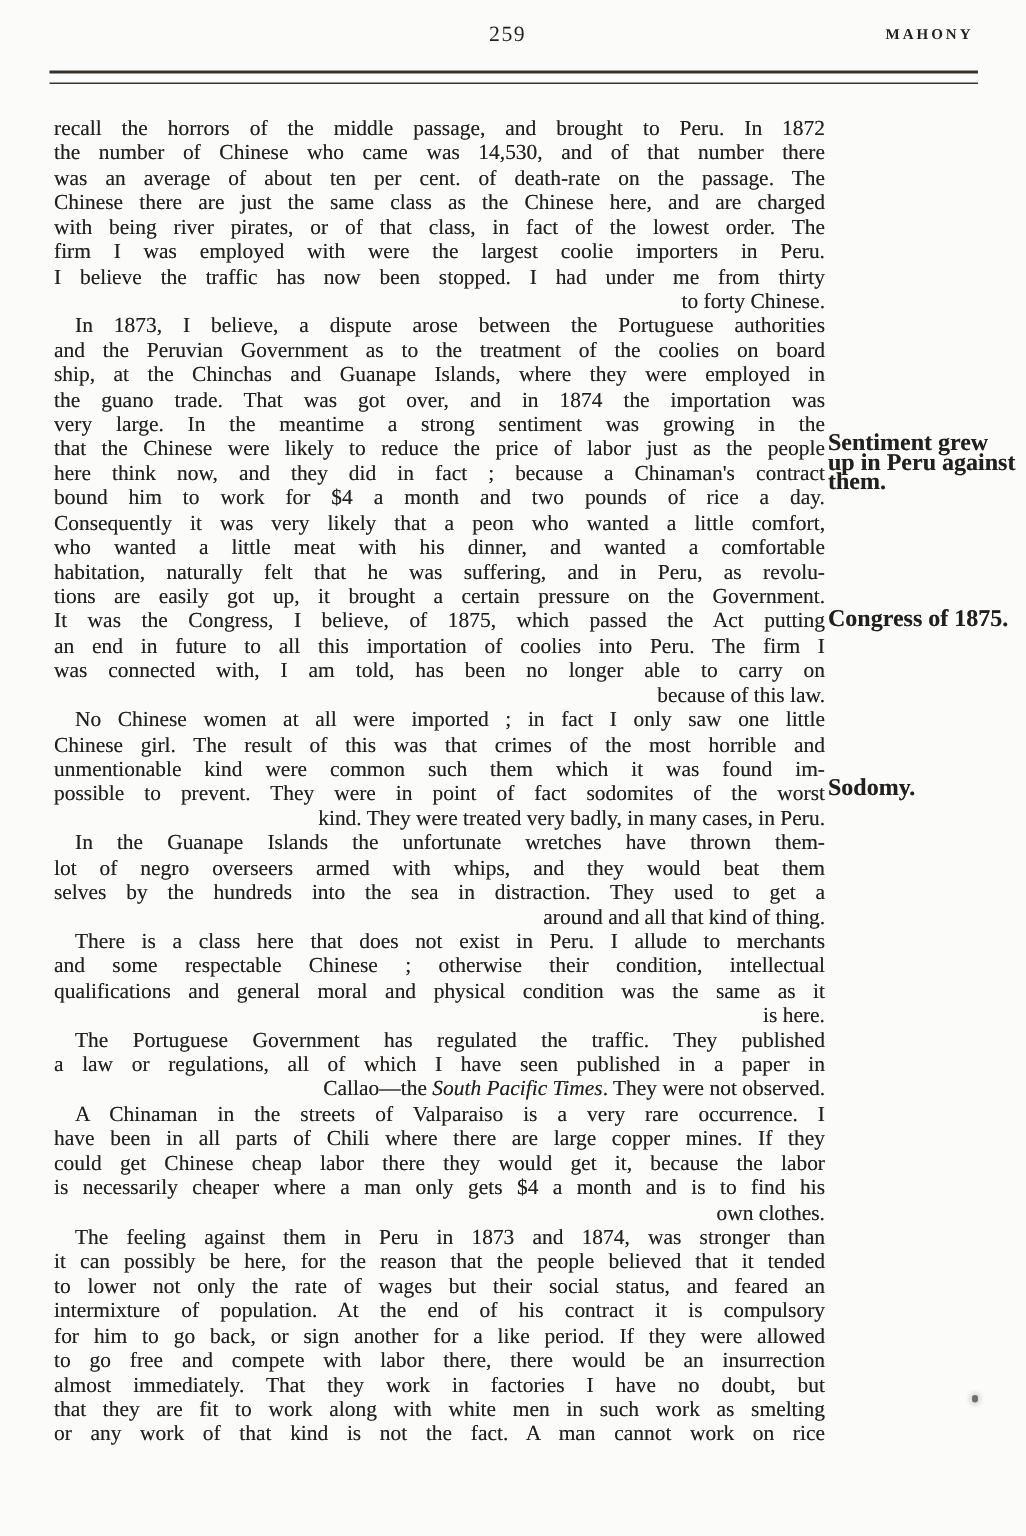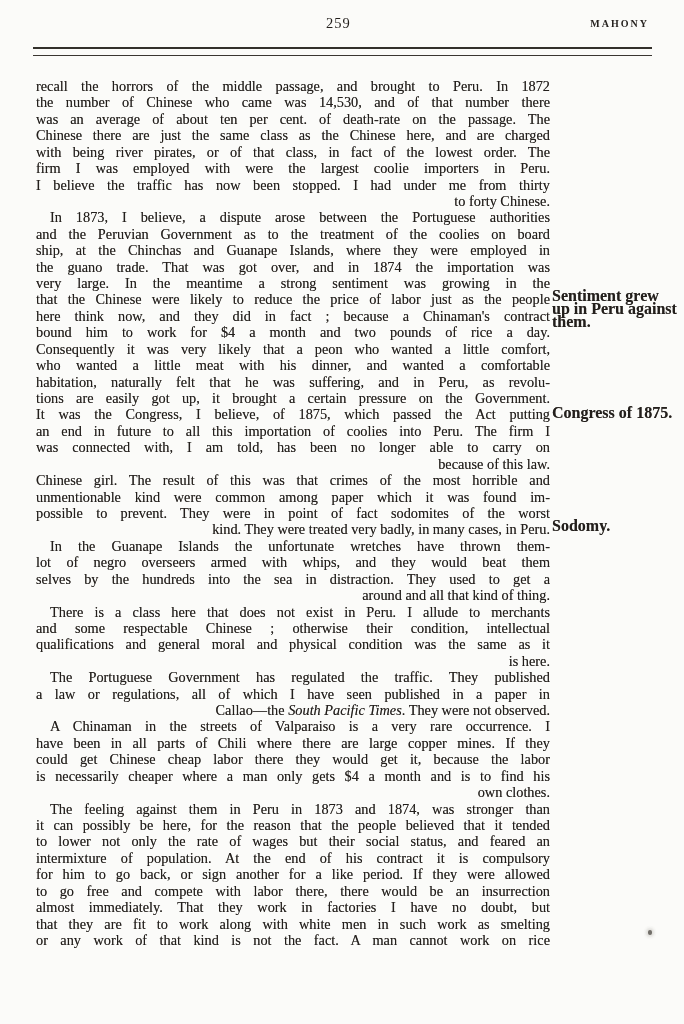--- a/index.html
+++ b/index.html
@@ -86,22 +86,23 @@
       <div class="line just">here think now, and they did in fact ; because a Chinaman's contract</div>
       <div class="line just">bound him to work for $4 a month and two pounds of rice a day.</div>
       <div class="line just">Consequently it was very likely that a peon who wanted a little comfort,</div>
       <div class="line just">who wanted a little meat with his dinner, and wanted a comfortable</div>
       <div class="line just">habitation, naturally felt that he was suffering, and in Peru, as revolu-</div>
       <div class="line just">tions are easily got up, it brought a certain pressure on the Government.</div>
       <div class="line just">It was the Congress, I believe, of 1875, which passed the Act putting</div>
       <div class="line just">an end in future to all this importation of coolies into Peru.  The firm I</div>
       <div class="line just">was connected with, I am told, has been no longer able to carry on</div>
       <div class="line">because of this law.</div>
+      <div class="line just ind">No Chinese women at all were imported ; in fact I only saw one little</div>
       <div class="line just">Chinese girl.  The result of this was that crimes of the most horrible and</div>
-      <div class="line just">unmentionable kind were common among paper which it was found im-</div>
+      <div class="line just">unmentionable kind were common such them which it was found im-</div>
       <div class="line just">possible to prevent.  They were in point of fact sodomites of the worst</div>
       <div class="line">kind.  They were treated very badly, in many cases, in Peru.</div>
       <div class="line just ind">In the Guanape Islands the unfortunate wretches have thrown them-</div>
       <div class="line just">lot of negro overseers armed with whips, and they would beat them</div>
       <div class="line just">selves by the hundreds into the sea in distraction.  They used to get a</div>
       <div class="line">around and all that kind of thing.</div>
       <div class="line just ind">There is a class here that does not exist in Peru.  I allude to merchants</div>
       <div class="line just">and some respectable Chinese ; otherwise their condition, intellectual</div>
       <div class="line just">qualifications and general moral and physical condition was the same as it</div>
       <div class="line">is here.</div>

